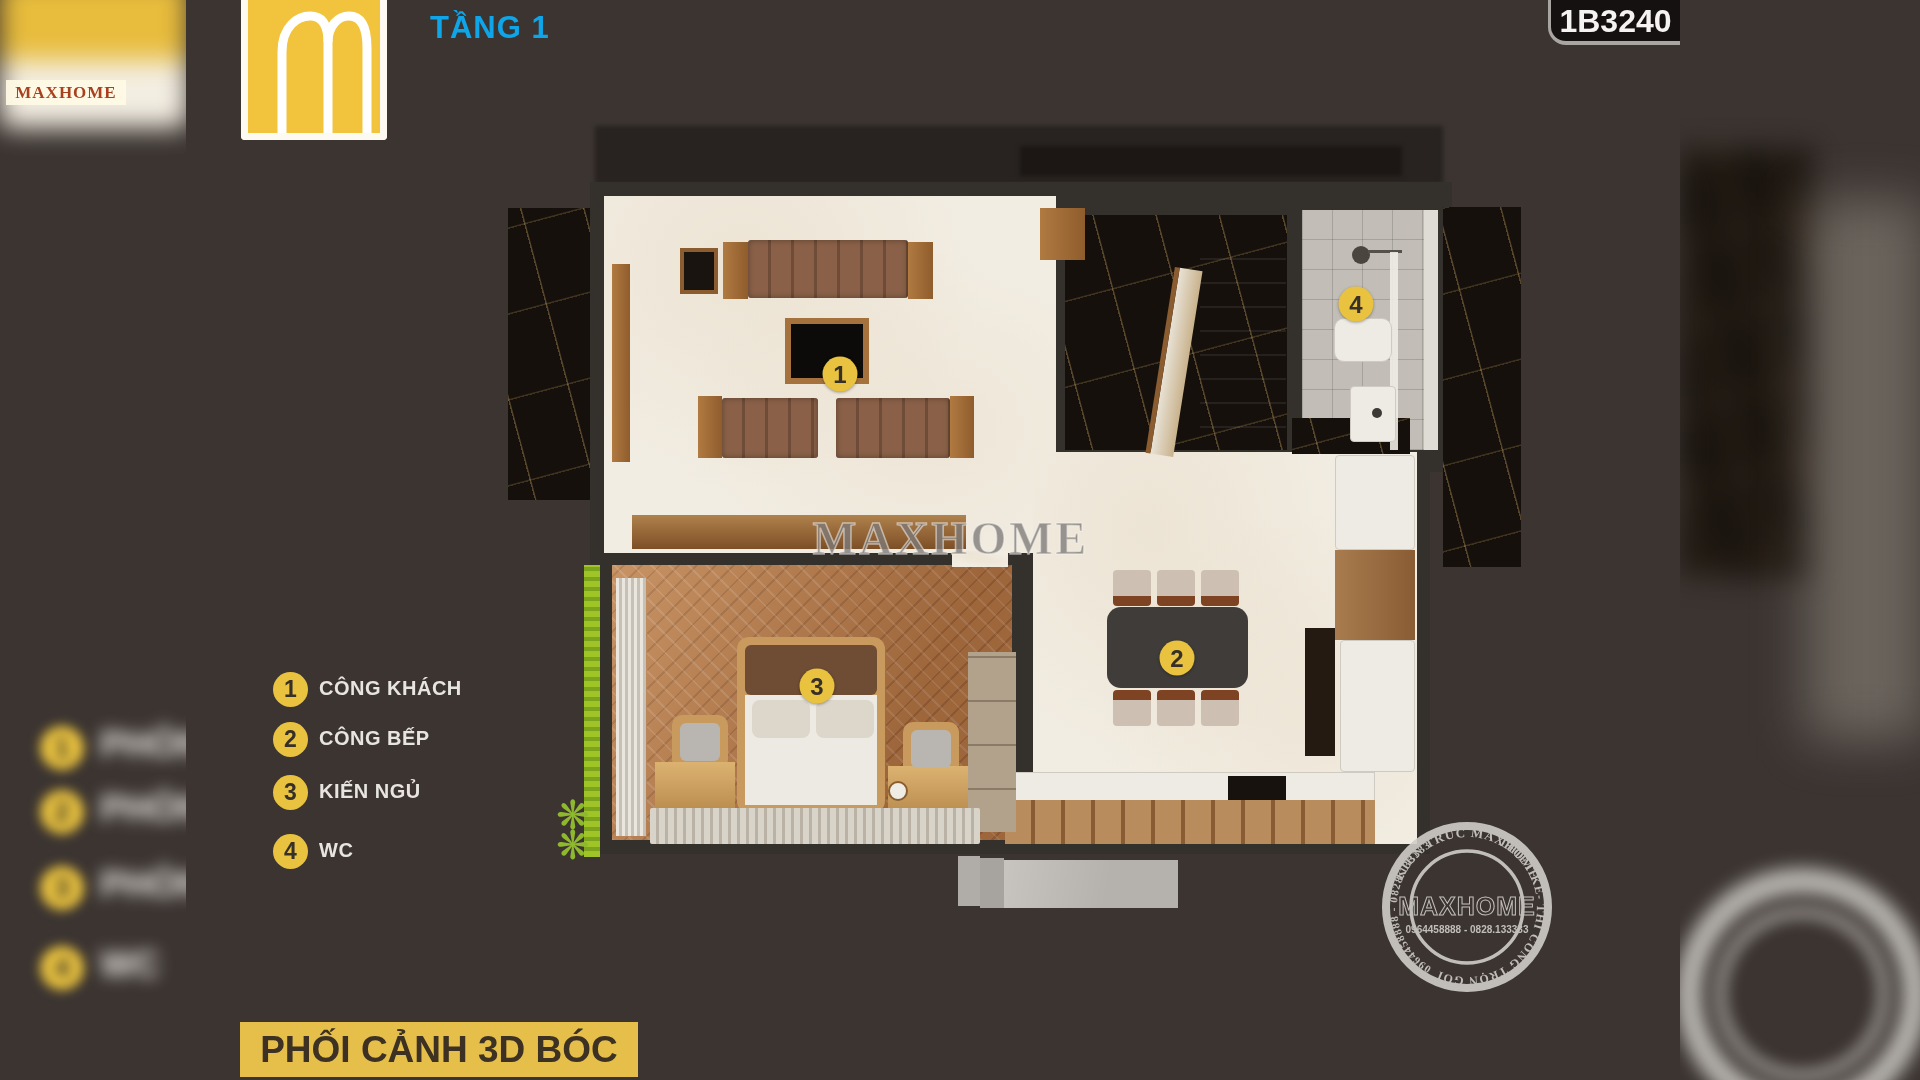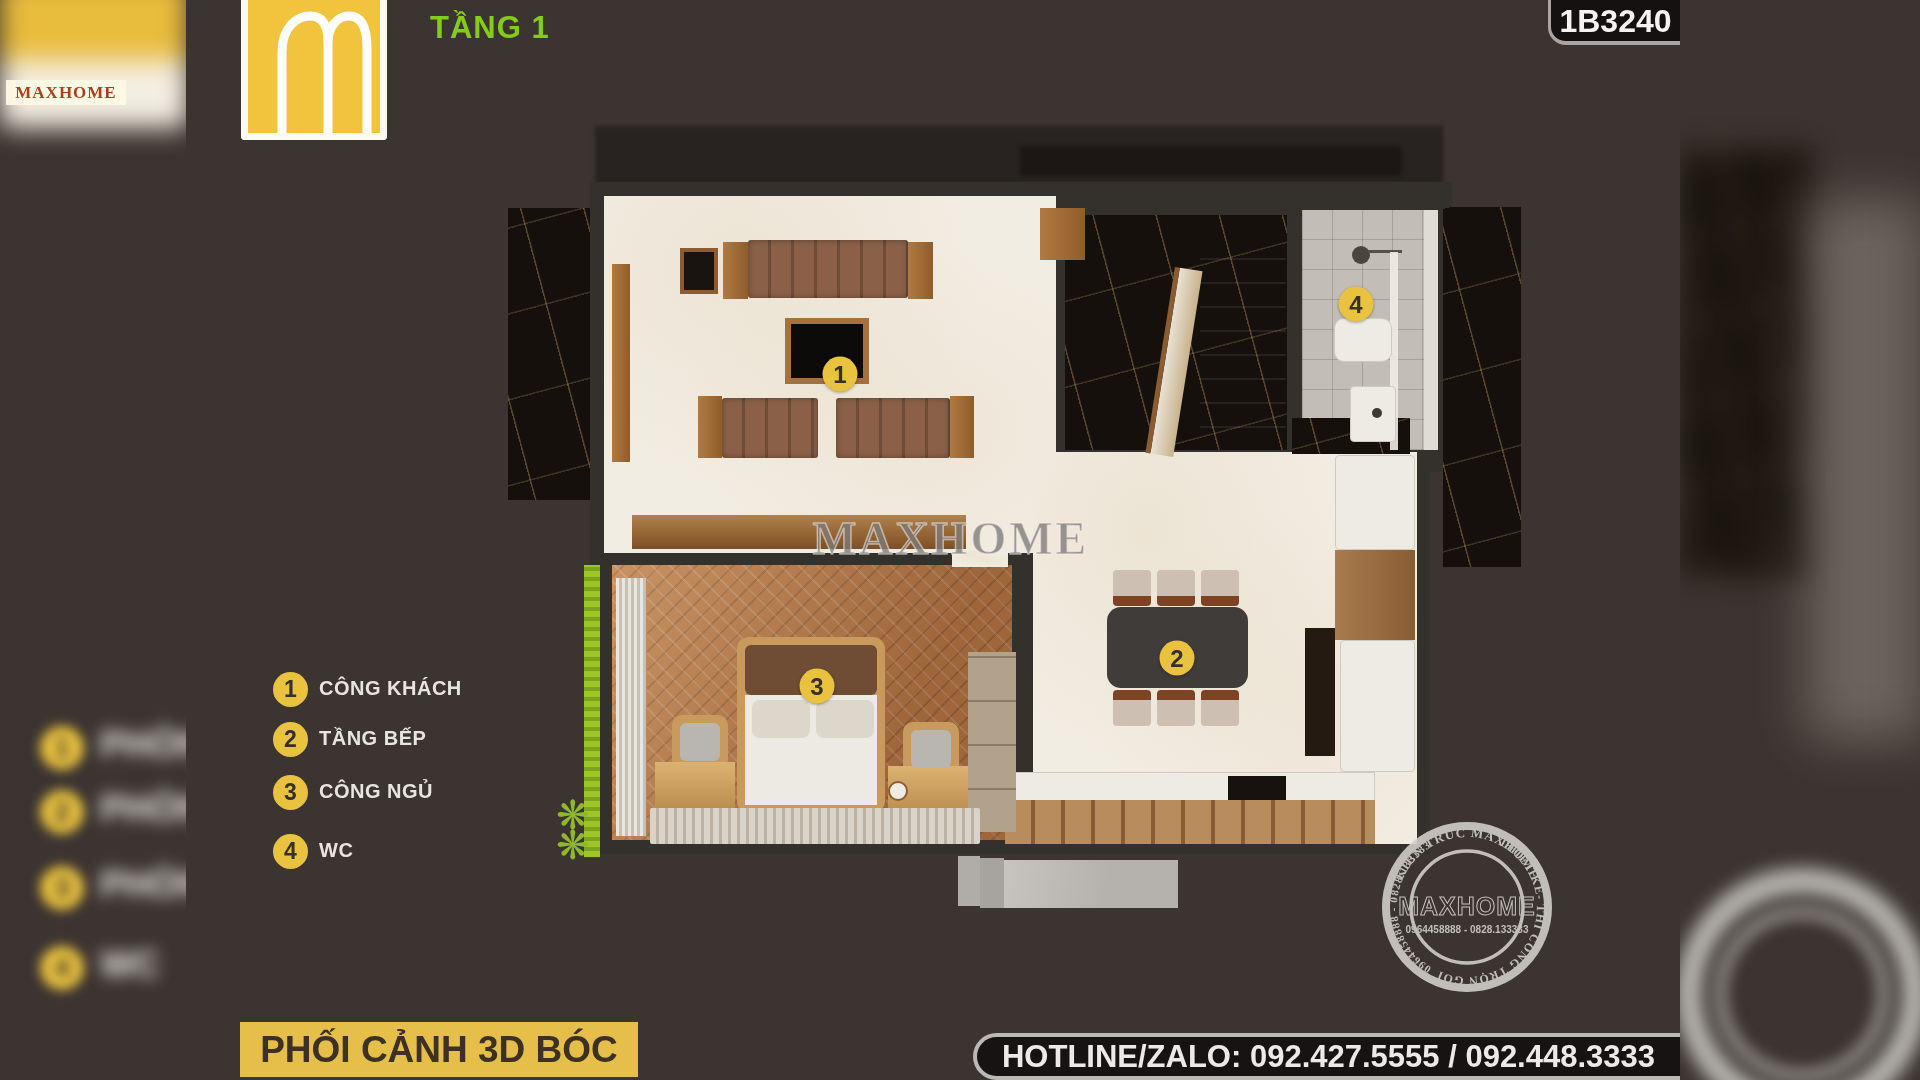--- a/index.html
+++ b/index.html
@@ -32,21 +32,21 @@
   
   #sharp-bg{left:186px;top:0;width:1494px;height:1080px;background:#3b3431;z-index:2;}
 
   
   #logo{left:241px;top:0;width:146px;height:140px;background:#f2c43d;
       border:7px solid #fdfaf2;border-top:none;border-radius:0 0 4px 4px;z-index:4;overflow:hidden;}
   #logo svg{left:0;top:0;}
   #logo-band{left:6px;top:80px;width:120px;height:25px;background:rgba(255,250,228,.92);
       color:#a8401f;font-family:"Liberation Serif",serif;font-weight:bold;font-size:17px;
       line-height:25px;text-align:center;letter-spacing:1px;z-index:4;}
-  #floor-title{left:430px;top:10px;color:#84cc16;font-weight:bold;font-size:31px;letter-spacing:1px;z-index:4;}
+  #floor-title{left:430px;top:10px;color:#0ea5e9;font-weight:bold;font-size:31px;letter-spacing:1px;z-index:4;}
   #code-badge{left:1548px;top:0;width:132px;height:45px;background:#151110;
       border-left:3px solid #a9a5a2;border-bottom:4px solid #a9a5a2;
       border-bottom-left-radius:18px;z-index:4;
       color:#f5f3f1;font-weight:bold;font-size:32px;text-align:center;line-height:42px;}
 
   
   .legend-row{height:36px;z-index:4;}
   .legend-dot{left:0;top:0;width:35px;height:35px;border-radius:50%;background:#e9c23f;
       color:#363028;font-weight:bold;font-size:23px;line-height:35px;text-align:center;}
   .legend-label{left:46px;top:5px;color:#e8e5e1;font-weight:bold;font-size:20px;
@@ -234,34 +234,33 @@
 
   <div id="watermark">MAXHOME</div>
 
   <div id="legend">
       <div class="legend-row" style="left: 273px; top: 672px; width: 250px;">
         <div class="legend-dot">1</div>
         <div class="legend-label">CÔNG KHÁCH</div>
       </div>
       <div class="legend-row" style="left: 273px; top: 722px; width: 250px;">
         <div class="legend-dot">2</div>
-        <div class="legend-label">TẦNG BẾP</div>
+        <div class="legend-label">CÔNG BẾP</div>
       </div>
       <div class="legend-row" style="left: 273px; top: 775px; width: 250px;">
         <div class="legend-dot">3</div>
-        <div class="legend-label">CÔNG NGỦ</div>
+        <div class="legend-label">KIẾN NGỦ</div>
       </div>
       <div class="legend-row" style="left: 273px; top: 834px; width: 250px;">
         <div class="legend-dot">4</div>
         <div class="legend-label">WC</div>
       </div>
     </div>
 
   <div id="caption-banner">PHỐI CẢNH 3D BÓC MÁI</div>
-  <div id="hotline-banner">HOTLINE/ZALO: 092.427.5555 / 092.448.3333</div>
 
   <svg id="stamp" viewBox="0 0 172 172">
     <circle cx="86" cy="86" r="81" fill="none" stroke="#d0cdc9" stroke-width="8"></circle>
     <circle cx="86" cy="86" r="56" fill="none" stroke="#d0cdc9" stroke-width="3.5"></circle>
     <defs>
       <path id="arcA" d="M 16 86 A 70 70 0 1 1 156 86 A 70 70 0 1 1 16 86"></path>
       <path id="arcB" d="M 86 156 A 70 70 0 0 1 16 86 A 70 70 0 1 1 86 156"></path>
     </defs>
     <text font-family="Liberation Serif, serif" font-size="13" font-weight="bold" fill="#d0cdc9" letter-spacing="1">
       <textPath href="#arcA" xlink:href="#arcA" startOffset="25%" text-anchor="middle">KIẾN TRÚC MAXHOME</textPath>

